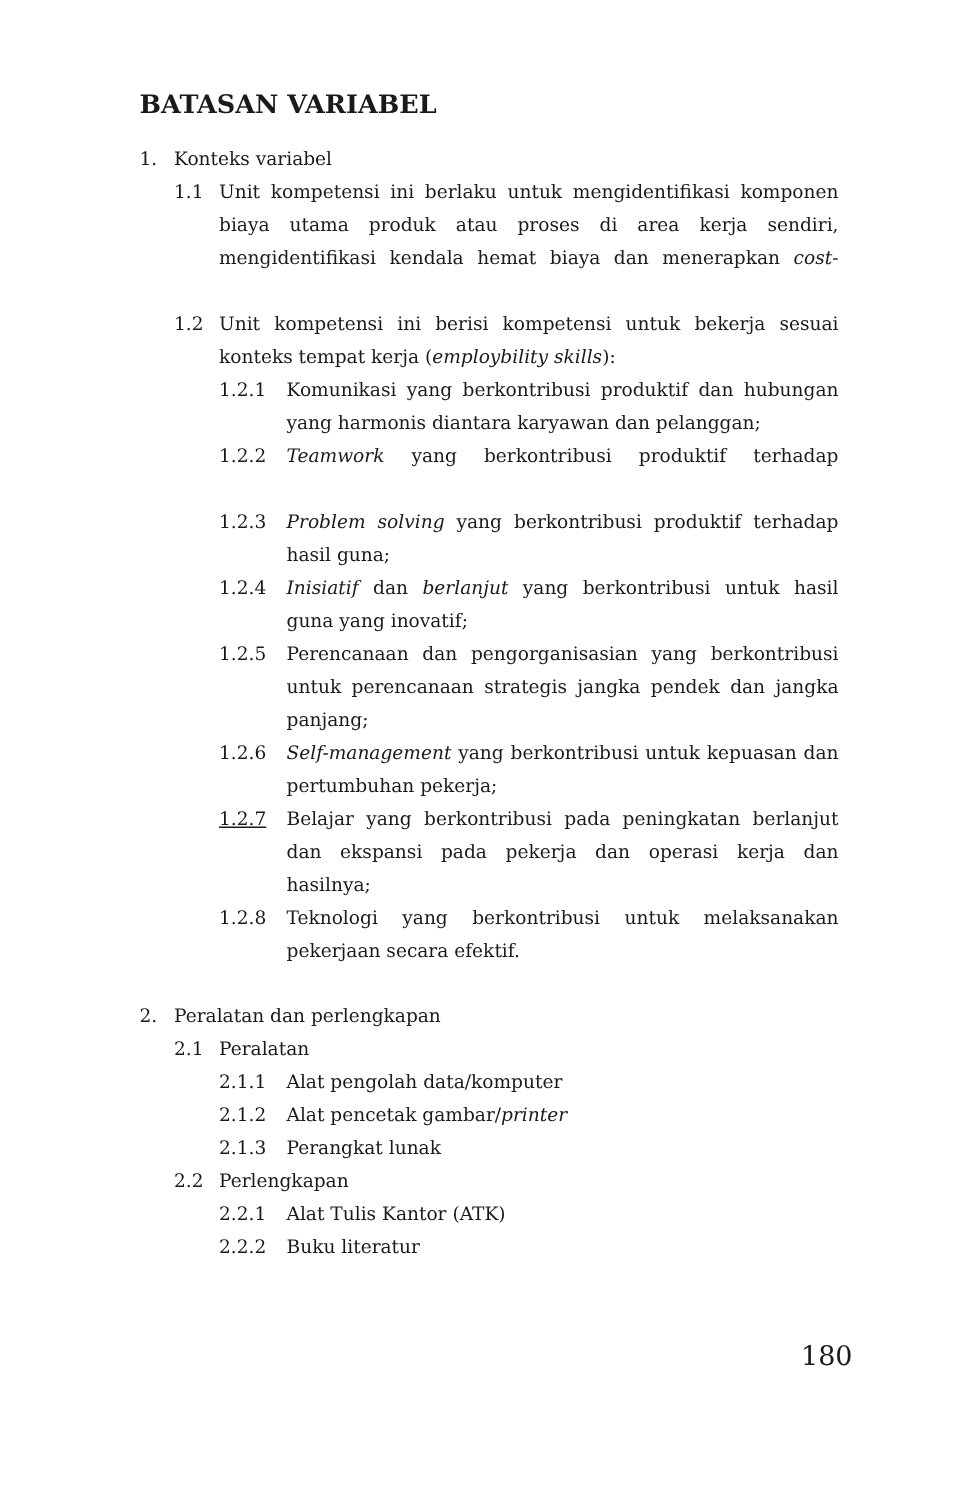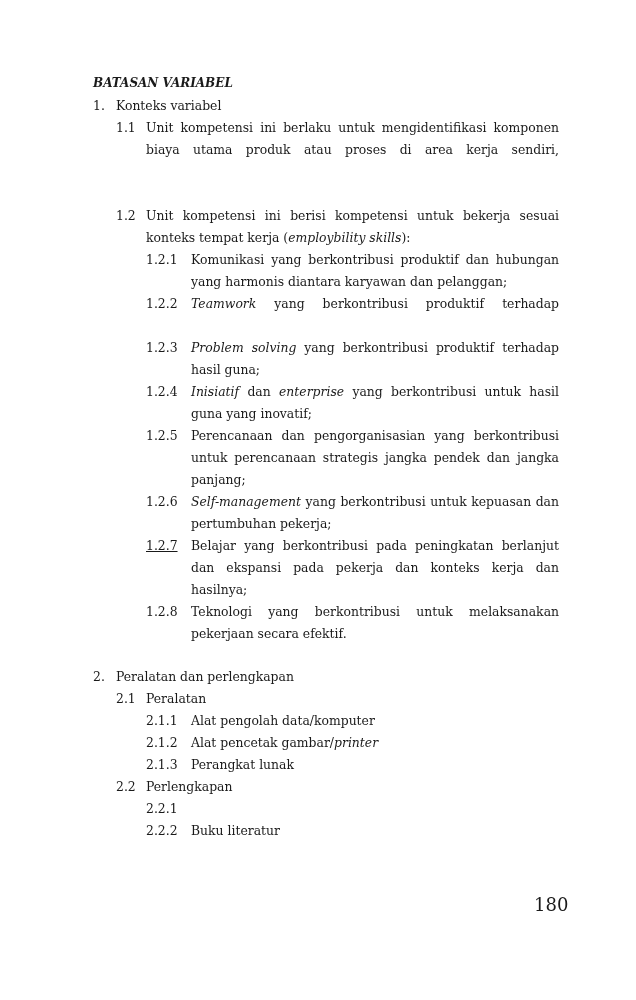--- a/index.html
+++ b/index.html
@@ -1,70 +1,71 @@
 <!DOCTYPE html>
 <html><head>
   <meta charset="utf-8">
   <style>
     html, body { margin: 0; padding: 0; background: #ffffff; }
     body { width: 636px; height: 1000px; position: relative; overflow: hidden;
       font-family: "DejaVu Serif", "Liberation Serif", serif; color: #1a1a1a; }
     .page { position: absolute; left: 0; top: 0; width: 636px; height: 1000px; }
-    .heading { position: absolute; left: 93px; top: 76px; font-size: 12px; font-weight: bold; letter-spacing: 0; font-style: italic; }
+    .heading { position: absolute; left: 93px; top: 60px; font-size: 17px; font-weight: bold; letter-spacing: 0; }
     .line { position: absolute; font-size: 12.4px; line-height: 22px; white-space: nowrap; }
     .num { position: absolute; font-size: 12.4px; line-height: 22px; white-space: nowrap; }
     .just { text-align: justify; text-align-last: justify; white-space: normal; }
     i { font-style: italic; }
     .pageno { position: absolute; left: 534px; top: 894px; font-size: 18px; }
   </style>
 </head>
 <body>
 
 <div class="page">
 
   <div class="heading">BATASAN VARIABEL</div>
 
   <div class="num" style="left:93px; top:95px;">1.</div>
   <div class="line" style="left:116px; top:95px;">Konteks variabel</div>
 
   <div class="num" style="left:116px; top:117px;">1.1</div>
   <div class="line just" style="left:146px; top:117px; width:413px;">Unit kompetensi ini berlaku untuk mengidentifikasi komponen</div>
   <div class="line just" style="left:146px; top:139px; width:413px;">biaya utama produk atau proses di area kerja sendiri,</div>
+  <div class="line just" style="left:146px; top:161px; width:413px;"><span>mengidentifikasi kendala hemat biaya dan menerapkan </span><i>cost-</i></div>
 
   <div class="num" style="left:116px; top:205px;">1.2</div>
   <div class="line just" style="left:146px; top:205px; width:413px;">Unit kompetensi ini  berisi kompetensi untuk bekerja sesuai</div>
   <div class="line" style="left:146px; top:227px;"><span>konteks tempat kerja (</span><i>employbility skills</i><span>):</span></div>
 
   <div class="num" style="left:146px; top:249px;">1.2.1</div>
   <div class="line just" style="left:191px; top:249px; width:368px;">Komunikasi yang berkontribusi produktif dan hubungan</div>
   <div class="line" style="left:191px; top:271px;">yang harmonis diantara karyawan dan pelanggan;</div>
 
   <div class="num" style="left:146px; top:293px;">1.2.2</div>
   <div class="line just" style="left:191px; top:293px; width:368px;"><i>Teamwork</i><span> yang berkontribusi produktif terhadap</span></div>
 
   <div class="num" style="left:146px; top:337px;">1.2.3</div>
   <div class="line just" style="left:191px; top:337px; width:368px;"><i>Problem solving</i><span> yang berkontribusi produktif  terhadap</span></div>
   <div class="line" style="left:191px; top:359px;">hasil guna;</div>
 
   <div class="num" style="left:146px; top:381px;">1.2.4</div>
-  <div class="line just" style="left:191px; top:381px; width:368px;"><i>Inisiatif</i><span> dan </span><i>enterprise</i><span> yang berkontribusi untuk hasil</span></div>
+  <div class="line just" style="left:191px; top:381px; width:368px;"><i>Inisiatif</i><span> dan </span><i>berlanjut</i><span> yang berkontribusi untuk hasil</span></div>
   <div class="line" style="left:191px; top:403px;">guna yang inovatif;</div>
 
   <div class="num" style="left:146px; top:425px;">1.2.5</div>
   <div class="line just" style="left:191px; top:425px; width:368px;">Perencanaan dan pengorganisasian yang berkontribusi</div>
   <div class="line just" style="left:191px; top:447px; width:368px;">untuk perencanaan strategis jangka pendek dan jangka</div>
   <div class="line" style="left:191px; top:469px;">panjang;</div>
 
   <div class="num" style="left:146px; top:491px;">1.2.6</div>
   <div class="line just" style="left:191px; top:491px; width:368px;"><i>Self-management</i><span> yang berkontribusi untuk kepuasan dan</span></div>
   <div class="line" style="left:191px; top:513px;">pertumbuhan pekerja;</div>
 
   <div class="num" style="left:146px; top:535px;text-decoration:underline;">1.2.7</div>
   <div class="line just" style="left:191px; top:535px; width:368px;">Belajar yang berkontribusi pada  peningkatan berlanjut</div>
-  <div class="line just" style="left:191px; top:557px; width:368px;">dan ekspansi pada pekerja dan konteks kerja dan</div>
+  <div class="line just" style="left:191px; top:557px; width:368px;">dan ekspansi pada pekerja dan operasi kerja dan</div>
   <div class="line" style="left:191px; top:579px;">hasilnya;</div>
 
   <div class="num" style="left:146px; top:601px;">1.2.8</div>
   <div class="line just" style="left:191px; top:601px; width:368px;">Teknologi yang berkontribusi untuk melaksanakan</div>
   <div class="line" style="left:191px; top:623px;">pekerjaan secara efektif.</div>
 
   <div class="num" style="left:93px; top:666px;">2.</div>
   <div class="line" style="left:116px; top:666px;">Peralatan dan perlengkapan</div>
 
   <div class="num" style="left:116px; top:688px;">2.1</div>
@@ -76,18 +77,19 @@
   <div class="num" style="left:146px; top:732px;">2.1.2</div>
   <div class="line" style="left:191px; top:732px;"><span>Alat pencetak gambar/</span><i>printer</i></div>
 
   <div class="num" style="left:146px; top:754px;">2.1.3</div>
   <div class="line" style="left:191px; top:754px;">Perangkat lunak</div>
 
   <div class="num" style="left:116px; top:776px;">2.2</div>
   <div class="line" style="left:146px; top:776px;">Perlengkapan</div>
 
   <div class="num" style="left:146px; top:798px;">2.2.1</div>
+  <div class="line" style="left:191px; top:798px;">Alat Tulis Kantor (ATK)</div>
 
   <div class="num" style="left:146px; top:820px;">2.2.2</div>
   <div class="line" style="left:191px; top:820px;">Buku literatur</div>
 
   <div class="pageno">180</div>
 </div>
 
 </body></html>

